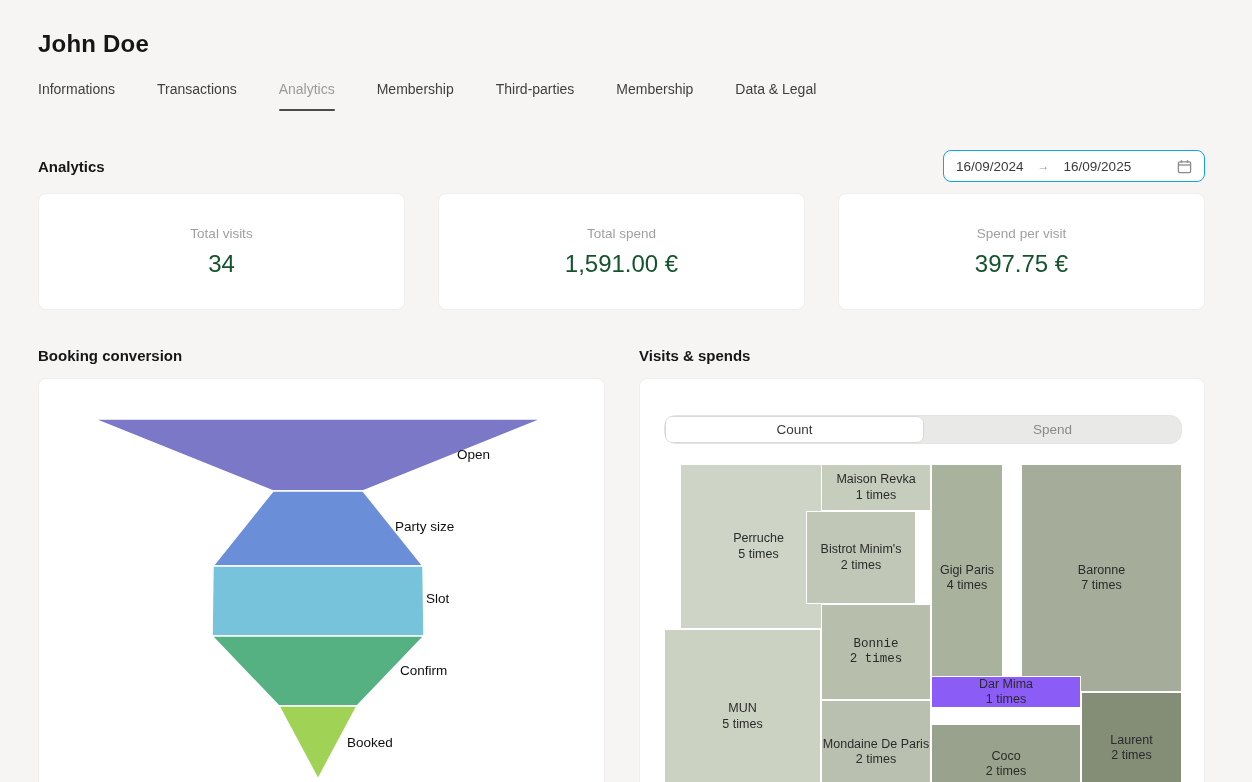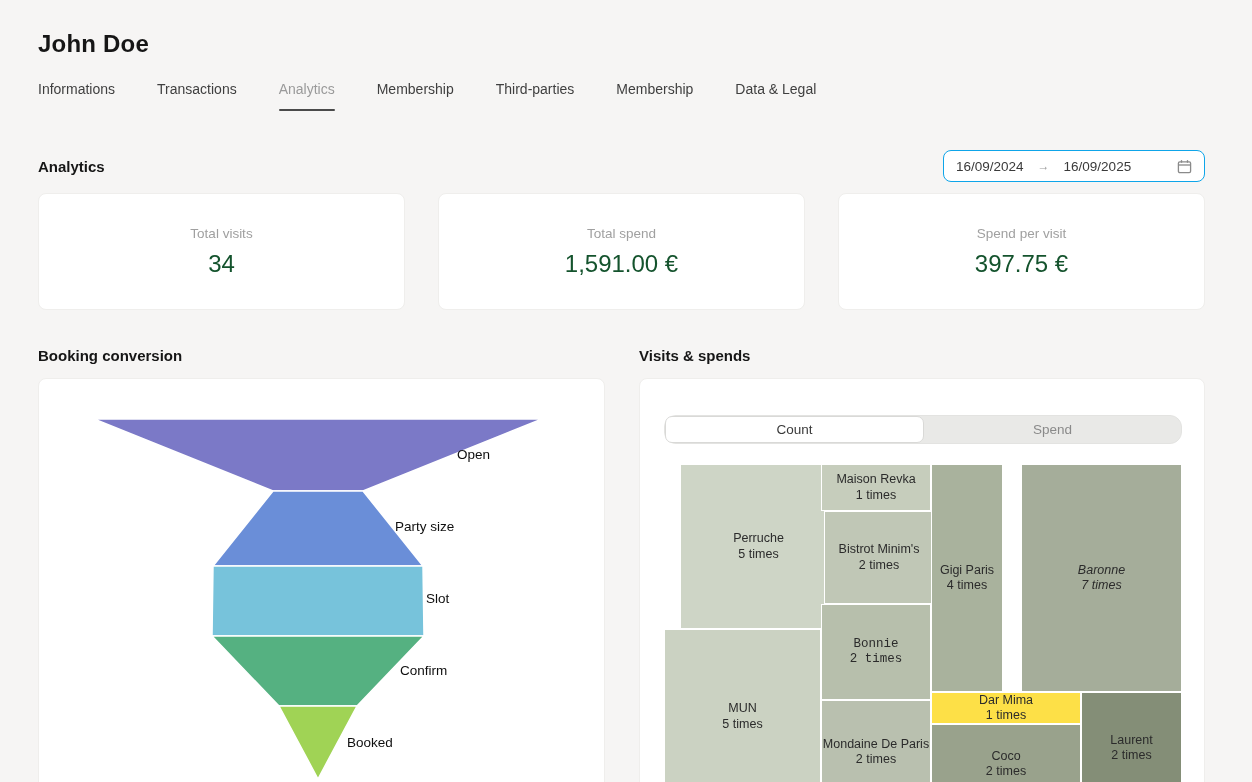--- a/index.html
+++ b/index.html
@@ -180,41 +180,41 @@
           <div class="tm-count">5 times</div>
         </div>
         <div class="tm-cell" style="left: 0px; top: 165px; width: 157px; height: 175px; background: rgb(203, 210, 194);">
           <div class="tm-name">MUN</div>
           <div class="tm-count">5 times</div>
         </div>
         <div class="tm-cell" style="left: 157px; top: 0px; width: 110px; height: 47px; background: rgb(198, 205, 188);">
           <div class="tm-name">Maison Revka</div>
           <div class="tm-count">1 times</div>
         </div>
-        <div class="tm-cell" style="left: 160px; top: 47px; width: 110px; height: 93px; background: rgb(192, 199, 182);">
+        <div class="tm-cell" style="left: 142px; top: 47px; width: 110px; height: 93px; background: rgb(192, 199, 182);">
           <div class="tm-name">Bistrot Minim's</div>
           <div class="tm-count">2 times</div>
         </div>
         <div class="tm-cell" style="left: 157px; top: 140px; width: 110px; height: 96px; background: rgb(183, 191, 172); font-family: Liberation Mono, monospace;">
           <div class="tm-name">Bonnie</div>
           <div class="tm-count">2 times</div>
         </div>
         <div class="tm-cell" style="left: 157px; top: 236px; width: 110px; height: 104px; background: rgb(185, 192, 175);">
           <div class="tm-name">Mondaine De Paris</div>
           <div class="tm-count">2 times</div>
         </div>
         <div class="tm-cell" style="left: 267px; top: 0px; width: 72px; height: 228px; background: rgb(169, 178, 157);">
           <div class="tm-name">Gigi Paris</div>
           <div class="tm-count">4 times</div>
         </div>
-        <div class="tm-cell" style="left: 357px; top: 0px; width: 161px; height: 228px; background: rgb(165, 173, 154); font-style: italic;">
+        <div class="tm-cell" style="left: 357px; top: 0px; width: 161px; height: 228px; background: rgb(165, 173, 154);">
           <div class="tm-name">Baronne</div>
           <div class="tm-count">7 times</div>
         </div>
-        <div class="tm-cell" style="left: 267px; top: 228px; width: 150px; height: 32px; background: #fde047;">
+        <div class="tm-cell" style="left: 267px; top: 212px; width: 150px; height: 32px; background: #8b5cf6;">
           <div class="tm-name">Dar Mima</div>
           <div class="tm-count">1 times</div>
         </div>
         <div class="tm-cell" style="left: 267px; top: 260px; width: 150px; height: 80px; background: rgb(153, 162, 140);">
           <div class="tm-name">Coco</div>
           <div class="tm-count">2 times</div>
         </div>
         <div class="tm-cell" style="left: 417px; top: 228px; width: 101px; height: 112px; background: rgb(132, 142, 119);">
           <div class="tm-name">Laurent</div>
           <div class="tm-count">2 times</div>

